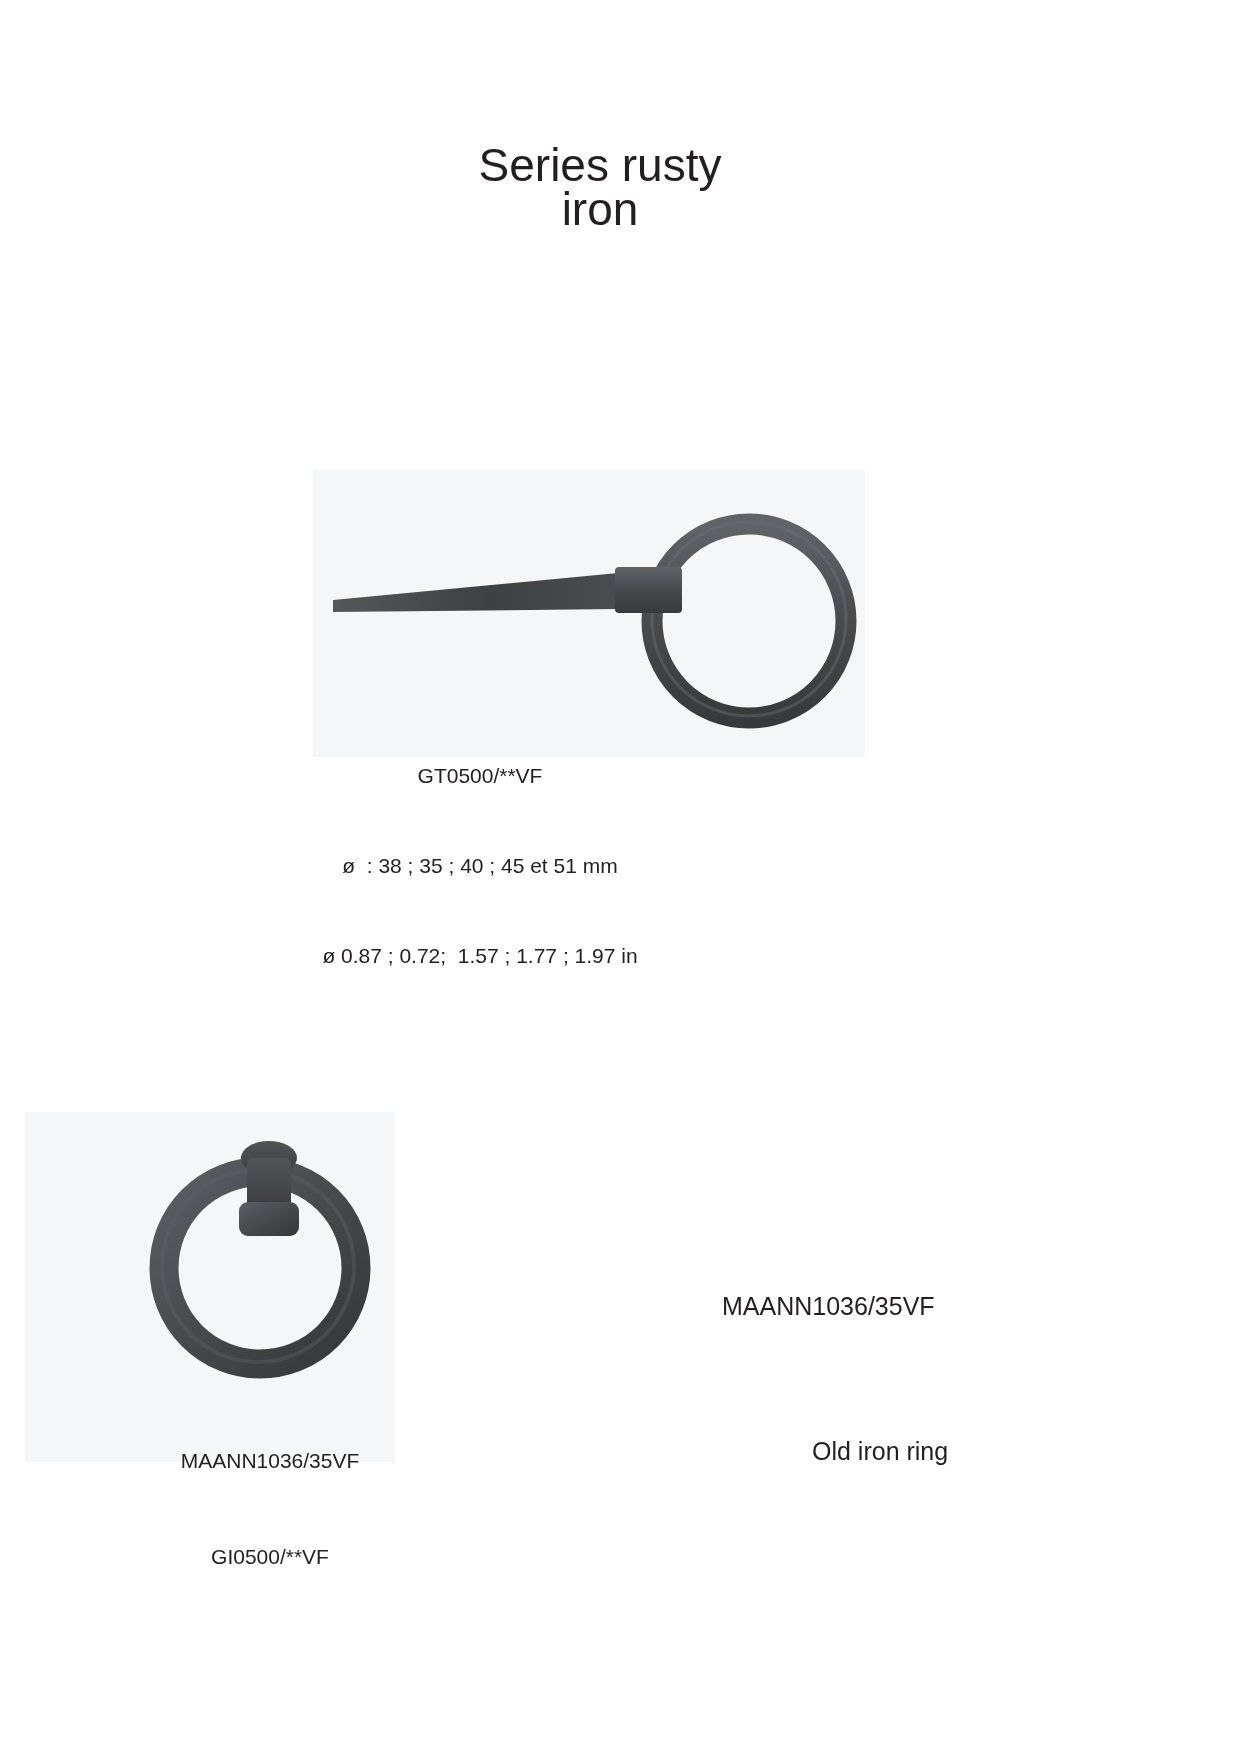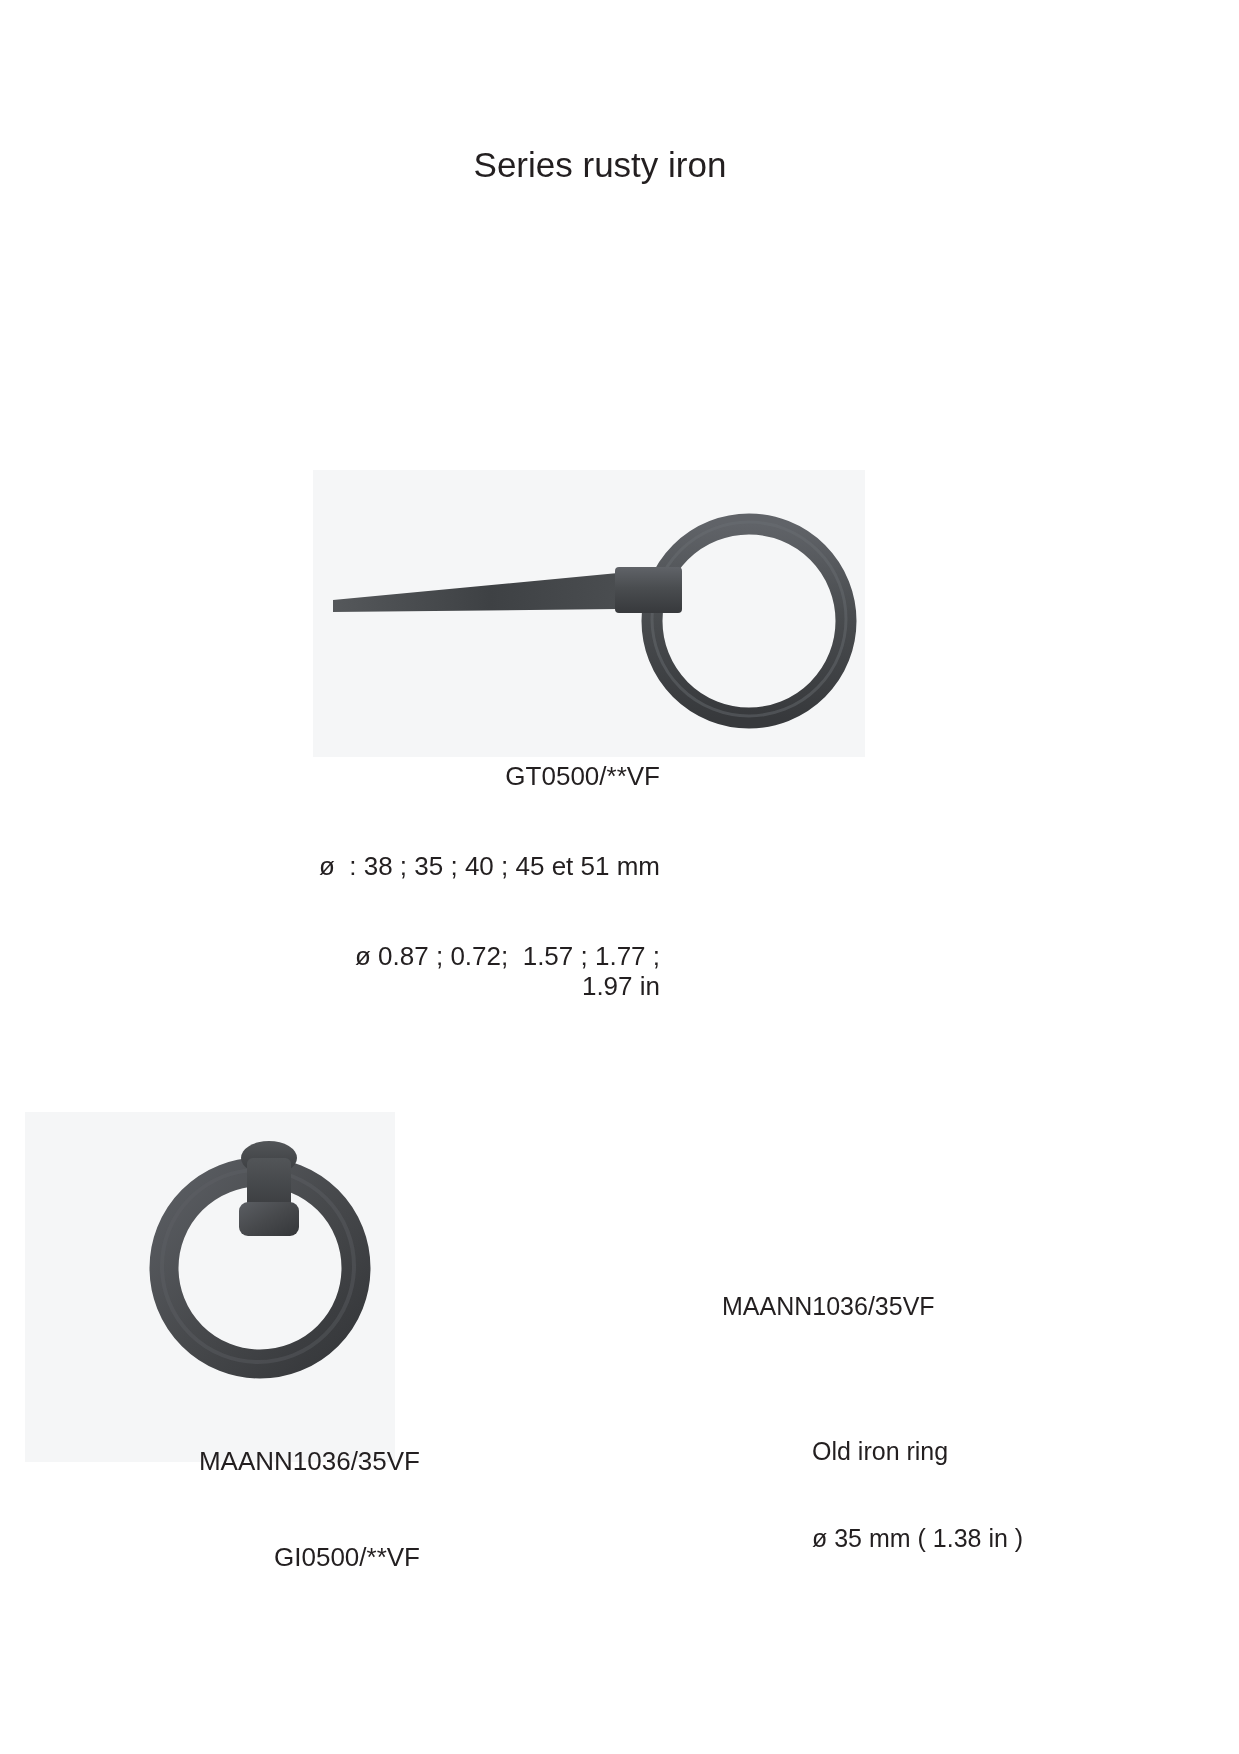--- a/index.html
+++ b/index.html
@@ -15,21 +15,21 @@
     color: #231f20;
     overflow: hidden;
   }
   .abs { position: absolute; }
 
   .page-title {
     left: 440px;
     top: 143px;
     width: 320px;
     text-align: center;
-    font-size: 35px;
+    font-size: 46px;
     line-height: 44px;
     letter-spacing: 0px;
     color: #231f20;
   }
 
   .photo-box {
     background: #f5f6f7;
   }
   #photo-top {
     left: 313px;
@@ -39,22 +39,22 @@
   }
   #photo-bottom {
     left: 25px;
     top: 1112px;
     width: 370px;
     height: 350px;
   }
   .photo-box svg { display: block; width: 100%; height: 100%; }
 
   .code-block {
-    text-align: right;
-    font-size: 26px;
+    text-align: center;
+    font-size: 21px;
     line-height: 30px;
     white-space: pre-wrap;
   }
   #top-codes {
     left: 300px;
     top: 701px;
     width: 360px;
   }
   #left-codes {
     left: 120px;
@@ -139,21 +139,20 @@
   <div>MAANN1036/35VF</div>
   <div>GI0500/**VF</div>
 </div>
 
 <div class="abs right-col">
 
   <div>
     <div>MAANN1036/35VF</div>
     <div class="detail-lines">
       <div>Old iron ring</div>
-      <div>ø 35 mm ( 1.38 in )</div>
     </div>
   </div>
 
   
 
   
 
 </div>
 
 </body></html>

